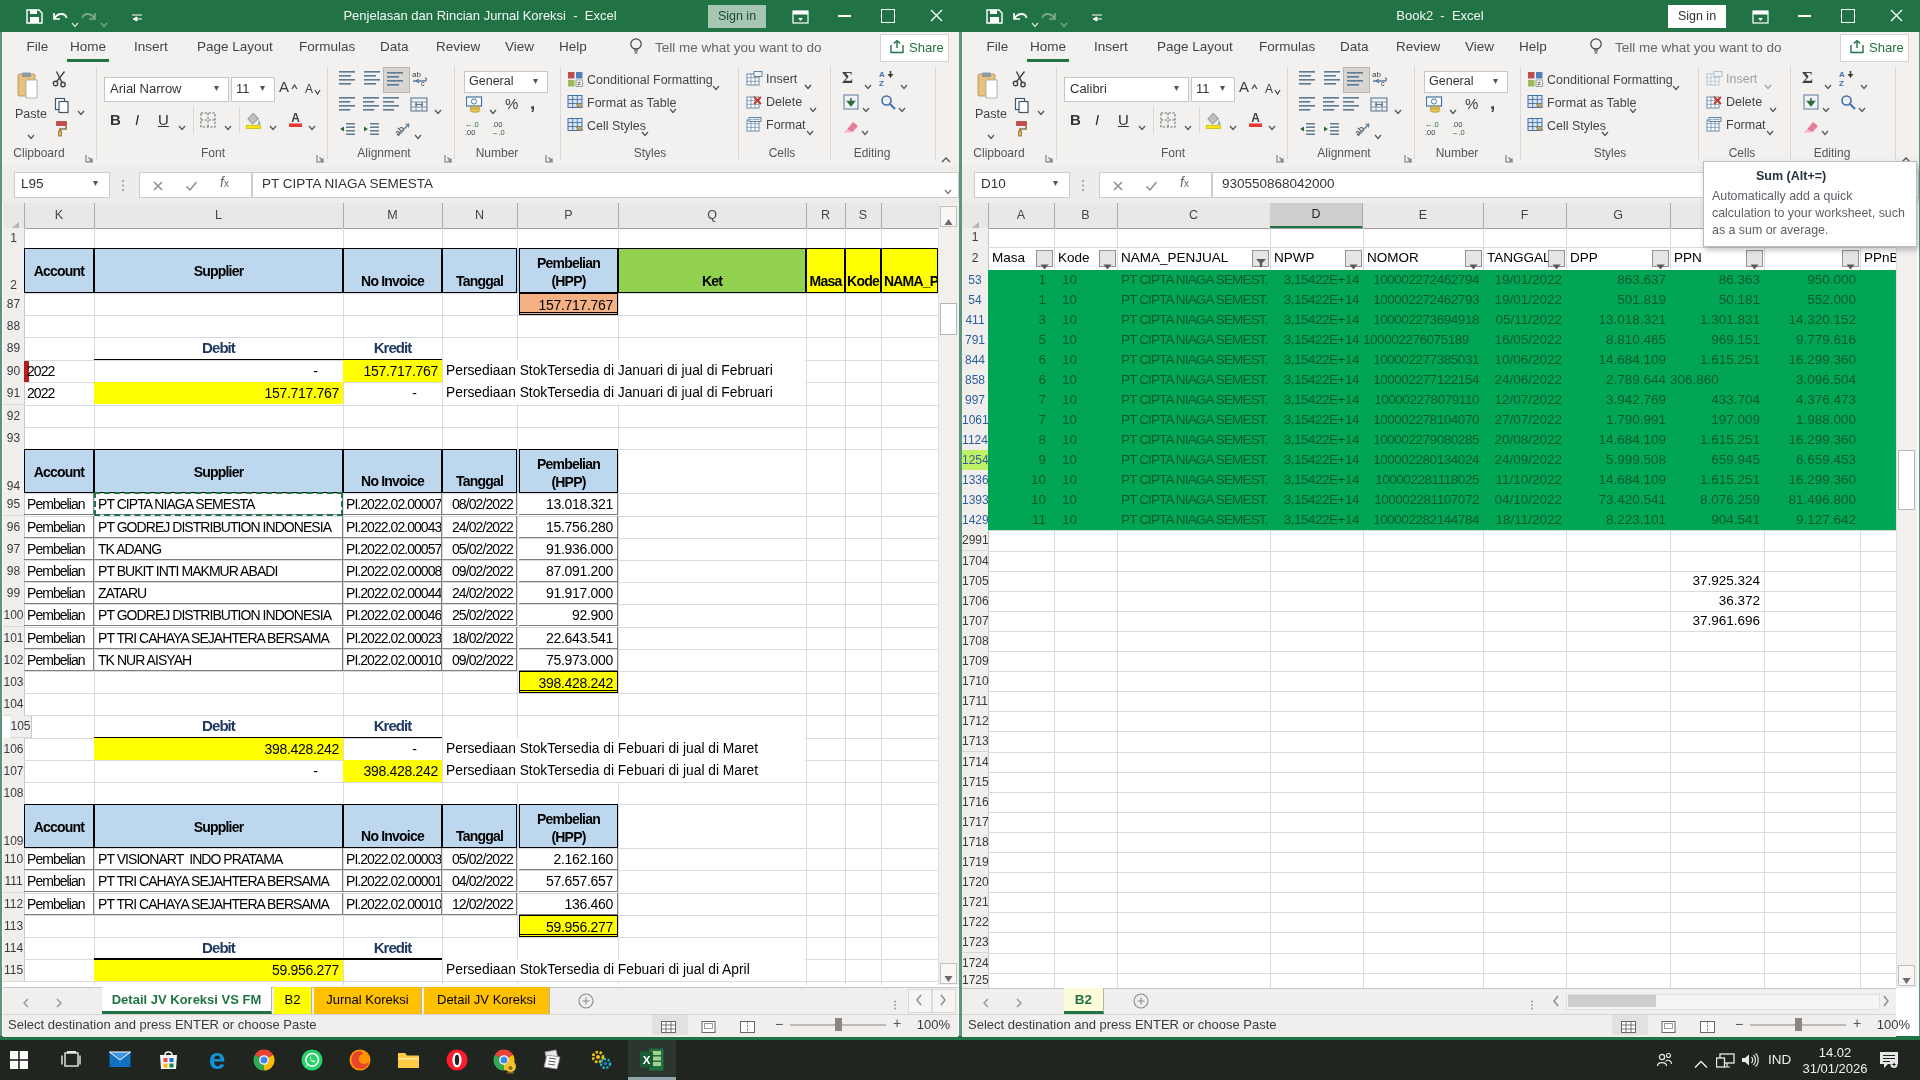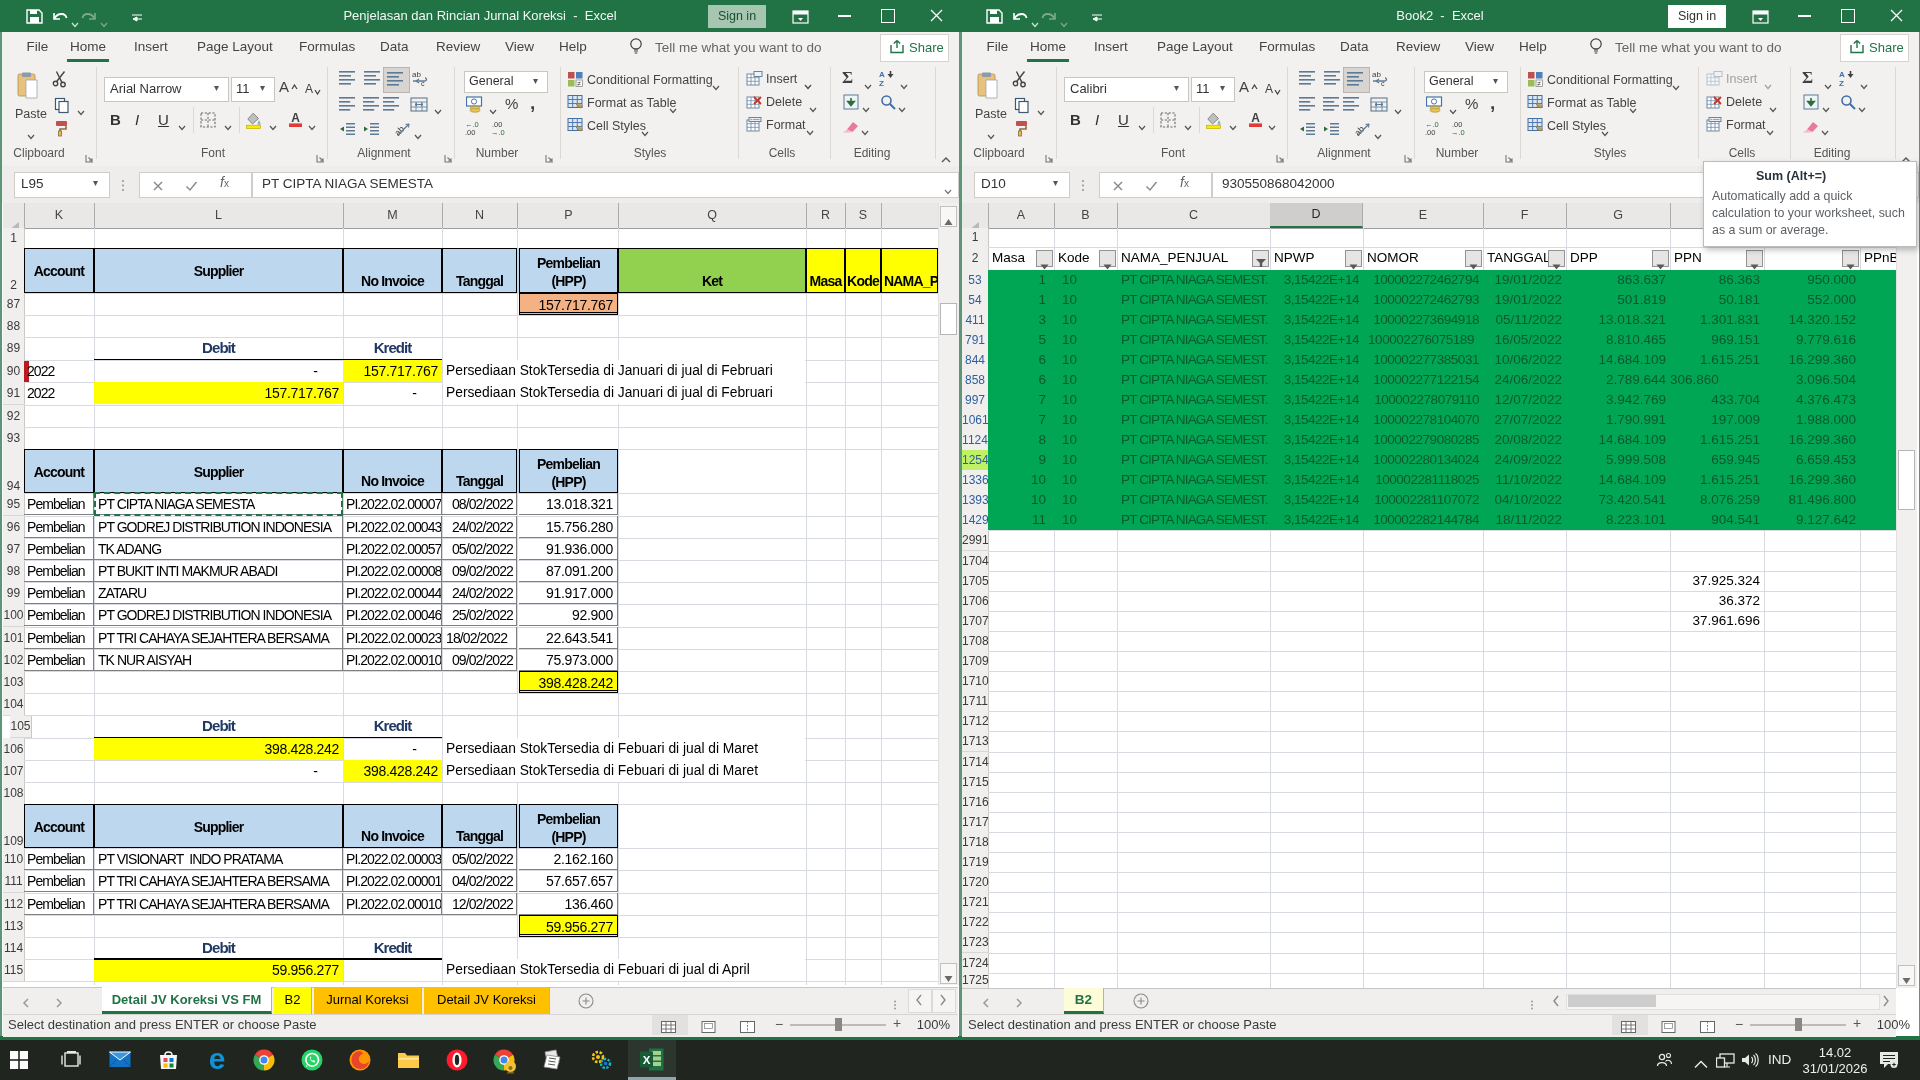--- a/index.html
+++ b/index.html
@@ -520,21 +520,21 @@
 <div style="position:absolute;left:442px;top:582.1px;width:75px;height:22.2px;z-index:1;border-right:1px solid #7f7f7f;border-bottom:1px solid #7f7f7f;font-size:14px;color:#000;letter-spacing:-0.9px;text-align:right;padding:0 3px 0 4px;box-sizing:border-box;line-height:22.2px;white-space:nowrap;overflow:hidden;">24/02/2022</div>
 <div style="position:absolute;left:519px;top:582.1px;width:99px;height:22.2px;z-index:1;border-right:1px solid #7f7f7f;border-bottom:1px solid #7f7f7f;font-size:14px;color:#000;letter-spacing:-0.3px;text-align:right;padding:0 4px 0 4px;box-sizing:border-box;line-height:22.2px;white-space:nowrap;overflow:hidden;">91.917.000</div>
 <div style="position:absolute;left:24px;top:604.3000000000001px;width:70px;height:22.2px;z-index:1;border-right:1px solid #7f7f7f;border-bottom:1px solid #7f7f7f;font-size:14px;color:#000;letter-spacing:-0.95px;text-align:left;padding:0 4px 0 3px;box-sizing:border-box;line-height:22.2px;white-space:nowrap;overflow:hidden;">Pembelian</div>
 <div style="position:absolute;left:94px;top:604.3000000000001px;width:249px;height:22.2px;z-index:1;border-right:1px solid #7f7f7f;border-bottom:1px solid #7f7f7f;font-size:14px;color:#000;letter-spacing:-0.95px;text-align:left;padding:0 4px 0 4px;box-sizing:border-box;line-height:22.2px;white-space:nowrap;overflow:hidden;">PT GODREJ DISTRIBUTION INDONESIA</div>
 <div style="position:absolute;left:343px;top:604.3000000000001px;width:99px;height:22.2px;z-index:1;border-right:1px solid #7f7f7f;border-bottom:1px solid #7f7f7f;font-size:14px;color:#000;letter-spacing:-0.95px;text-align:left;padding:0 0px 0 3px;box-sizing:border-box;line-height:22.2px;white-space:nowrap;overflow:hidden;">PI.2022.02.00046</div>
 <div style="position:absolute;left:442px;top:604.3000000000001px;width:75px;height:22.2px;z-index:1;border-right:1px solid #7f7f7f;border-bottom:1px solid #7f7f7f;font-size:14px;color:#000;letter-spacing:-0.9px;text-align:right;padding:0 3px 0 4px;box-sizing:border-box;line-height:22.2px;white-space:nowrap;overflow:hidden;">25/02/2022</div>
 <div style="position:absolute;left:519px;top:604.3000000000001px;width:99px;height:22.2px;z-index:1;border-right:1px solid #7f7f7f;border-bottom:1px solid #7f7f7f;font-size:14px;color:#000;letter-spacing:-0.3px;text-align:right;padding:0 4px 0 4px;box-sizing:border-box;line-height:22.2px;white-space:nowrap;overflow:hidden;">92.900</div>
 <div style="position:absolute;left:24px;top:626.5000000000001px;width:70px;height:22.2px;z-index:1;border-right:1px solid #7f7f7f;border-bottom:1px solid #7f7f7f;font-size:14px;color:#000;letter-spacing:-0.95px;text-align:left;padding:0 4px 0 3px;box-sizing:border-box;line-height:22.2px;white-space:nowrap;overflow:hidden;">Pembelian</div>
 <div style="position:absolute;left:94px;top:626.5000000000001px;width:249px;height:22.2px;z-index:1;border-right:1px solid #7f7f7f;border-bottom:1px solid #7f7f7f;font-size:14px;color:#000;letter-spacing:-0.95px;text-align:left;padding:0 4px 0 4px;box-sizing:border-box;line-height:22.2px;white-space:nowrap;overflow:hidden;">PT TRI CAHAYA SEJAHTERA BERSAMA</div>
 <div style="position:absolute;left:343px;top:626.5000000000001px;width:99px;height:22.2px;z-index:1;border-right:1px solid #7f7f7f;border-bottom:1px solid #7f7f7f;font-size:14px;color:#000;letter-spacing:-0.95px;text-align:left;padding:0 0px 0 3px;box-sizing:border-box;line-height:22.2px;white-space:nowrap;overflow:hidden;">PI.2022.02.00023</div>
-<div style="position:absolute;left:442px;top:626.5000000000001px;width:75px;height:22.2px;z-index:1;border-right:1px solid #7f7f7f;border-bottom:1px solid #7f7f7f;font-size:14px;color:#000;letter-spacing:-0.9px;padding:0 3px 12px 4px;box-sizing:border-box;line-height:22.2px;white-space:nowrap;overflow:hidden;">18/02/2022</div>
+<div style="position:absolute;left:442px;top:626.5000000000001px;width:75px;height:22.2px;z-index:1;border-right:1px solid #7f7f7f;border-bottom:1px solid #7f7f7f;font-size:14px;color:#000;letter-spacing:-0.9px;text-align:right;padding:0 3px 12px 4px;box-sizing:border-box;line-height:22.2px;white-space:nowrap;overflow:hidden;">18/02/2022</div>
 <div style="position:absolute;left:519px;top:626.5000000000001px;width:99px;height:22.2px;z-index:1;border-right:1px solid #7f7f7f;border-bottom:1px solid #7f7f7f;font-size:14px;color:#000;letter-spacing:-0.3px;text-align:right;padding:0 4px 0 4px;box-sizing:border-box;line-height:22.2px;white-space:nowrap;overflow:hidden;">22.643.541</div>
 <div style="position:absolute;left:24px;top:648.7000000000002px;width:70px;height:22.2px;z-index:1;border-right:1px solid #7f7f7f;border-bottom:1px solid #7f7f7f;font-size:14px;color:#000;letter-spacing:-0.95px;text-align:left;padding:0 4px 0 3px;box-sizing:border-box;line-height:22.2px;white-space:nowrap;overflow:hidden;">Pembelian</div>
 <div style="position:absolute;left:94px;top:648.7000000000002px;width:249px;height:22.2px;z-index:1;border-right:1px solid #7f7f7f;border-bottom:1px solid #7f7f7f;font-size:14px;color:#000;letter-spacing:-0.95px;text-align:left;padding:0 4px 0 4px;box-sizing:border-box;line-height:22.2px;white-space:nowrap;overflow:hidden;">TK NUR AISYAH</div>
 <div style="position:absolute;left:343px;top:648.7000000000002px;width:99px;height:22.2px;z-index:1;border-right:1px solid #7f7f7f;border-bottom:1px solid #7f7f7f;font-size:14px;color:#000;letter-spacing:-0.95px;text-align:left;padding:0 0px 0 3px;box-sizing:border-box;line-height:22.2px;white-space:nowrap;overflow:hidden;">PI.2022.02.00010</div>
 <div style="position:absolute;left:442px;top:648.7000000000002px;width:75px;height:22.2px;z-index:1;border-right:1px solid #7f7f7f;border-bottom:1px solid #7f7f7f;font-size:14px;color:#000;letter-spacing:-0.9px;text-align:right;padding:0 3px 0 4px;box-sizing:border-box;line-height:22.2px;white-space:nowrap;overflow:hidden;">09/02/2022</div>
 <div style="position:absolute;left:519px;top:648.7000000000002px;width:99px;height:22.2px;z-index:1;border-right:1px solid #7f7f7f;border-bottom:1px solid #7f7f7f;font-size:14px;color:#000;letter-spacing:-0.3px;text-align:right;padding:0 4px 0 4px;box-sizing:border-box;line-height:22.2px;white-space:nowrap;overflow:hidden;">75.973.000</div>
 <div style="position:absolute;left:94px;top:492.3px;width:249px;height:24.2px;border:2px dashed #217346;box-sizing:border-box;z-index:5;"></div>
 <div style="position:absolute;left:519px;top:670.9000000000002px;width:99px;height:22.2px;z-index:1;background:#ffff00;border:1px solid #000;border-bottom:3px double #000;font-size:14px;color:#000;letter-spacing:-0.3px;text-align:right;padding:0 4px 0 4px;box-sizing:border-box;line-height:22.2px;white-space:nowrap;overflow:hidden;">398.428.242</div>
 <div style="position:absolute;left:94px;top:715.3000000000003px;width:249px;height:22.2px;z-index:1;font-size:15px;color:#1f3864;letter-spacing:-0.95px;font-weight:bold;text-align:center;padding:0 4px 0 4px;box-sizing:border-box;line-height:22.2px;white-space:nowrap;overflow:hidden;">Debit</div>
 <div style="position:absolute;left:343px;top:715.3000000000003px;width:99px;height:22.2px;z-index:1;font-size:15px;color:#1f3864;letter-spacing:-0.95px;font-weight:bold;text-align:center;padding:0 4px 0 4px;box-sizing:border-box;line-height:22.2px;white-space:nowrap;overflow:hidden;">Kredit</div>
@@ -1175,21 +1175,21 @@
 <div style="position:absolute;left:1270px;top:309.6px;width:89px;height:20.1px;font-size:13.5px;color:#0a5a2d;line-height:20.07px;white-space:nowrap;z-index:2;text-align:right;letter-spacing:-0.5px;">3,15422E+14</div>
 <div style="position:absolute;left:1363px;top:309.6px;width:116px;height:20.1px;font-size:13.5px;color:#0a5a2d;line-height:20.07px;white-space:nowrap;z-index:2;text-align:right;letter-spacing:-0.45px;">100002273694918</div>
 <div style="position:absolute;left:1483px;top:309.6px;width:79px;height:20.1px;font-size:13.5px;color:#0a5a2d;line-height:20.07px;white-space:nowrap;z-index:2;text-align:right;">05/11/2022</div>
 <div style="position:absolute;left:1566px;top:309.6px;width:100px;height:20.1px;font-size:13.5px;color:#0a5a2d;line-height:20.07px;white-space:nowrap;z-index:2;text-align:right;">13.018.321</div>
 <div style="position:absolute;left:1670px;top:309.6px;width:90px;height:20.1px;font-size:13.5px;color:#0a5a2d;line-height:20.07px;white-space:nowrap;z-index:2;text-align:right;">1.301.831</div>
 <div style="position:absolute;left:1764px;top:309.6px;width:92px;height:20.1px;font-size:13.5px;color:#0a5a2d;line-height:20.07px;white-space:nowrap;z-index:2;text-align:right;">14.320.152</div>
 <div style="position:absolute;left:988px;top:329.7px;width:58px;height:20.1px;font-size:13.5px;color:#0a5a2d;line-height:20.07px;white-space:nowrap;z-index:2;text-align:right;">5</div>
 <div style="position:absolute;left:1062px;top:329.7px;width:20px;height:20.1px;font-size:13.5px;color:#0a5a2d;line-height:20.07px;white-space:nowrap;z-index:2;">10</div>
 <div style="position:absolute;left:1121px;top:329.7px;width:149px;height:20.1px;font-size:13.5px;color:#0a5a2d;line-height:20.07px;white-space:nowrap;z-index:2;overflow:hidden;letter-spacing:-0.85px;">PT CIPTA NIAGA SEMEST.</div>
 <div style="position:absolute;left:1270px;top:329.7px;width:89px;height:20.1px;font-size:13.5px;color:#0a5a2d;line-height:20.07px;white-space:nowrap;z-index:2;text-align:right;letter-spacing:-0.5px;">3,15422E+14</div>
-<div style="position:absolute;left:1363px;top:329.7px;width:116px;height:20.1px;font-size:13.5px;color:#0a5a2d;line-height:20.07px;white-space:nowrap;z-index:2;text-align:center;letter-spacing:-0.45px;">100002276075189</div>
+<div style="position:absolute;left:1363px;top:329.7px;width:116px;height:20.1px;font-size:13.5px;color:#0a5a2d;line-height:20.07px;white-space:nowrap;z-index:2;text-align:left;letter-spacing:-0.45px;">100002276075189</div>
 <div style="position:absolute;left:1483px;top:329.7px;width:79px;height:20.1px;font-size:13.5px;color:#0a5a2d;line-height:20.07px;white-space:nowrap;z-index:2;text-align:right;">16/05/2022</div>
 <div style="position:absolute;left:1566px;top:329.7px;width:100px;height:20.1px;font-size:13.5px;color:#0a5a2d;line-height:20.07px;white-space:nowrap;z-index:2;text-align:right;">8.810.465</div>
 <div style="position:absolute;left:1670px;top:329.7px;width:90px;height:20.1px;font-size:13.5px;color:#0a5a2d;line-height:20.07px;white-space:nowrap;z-index:2;text-align:right;">969.151</div>
 <div style="position:absolute;left:1764px;top:329.7px;width:92px;height:20.1px;font-size:13.5px;color:#0a5a2d;line-height:20.07px;white-space:nowrap;z-index:2;text-align:right;">9.779.616</div>
 <div style="position:absolute;left:988px;top:349.8px;width:58px;height:20.1px;font-size:13.5px;color:#0a5a2d;line-height:20.07px;white-space:nowrap;z-index:2;text-align:right;">6</div>
 <div style="position:absolute;left:1062px;top:349.8px;width:20px;height:20.1px;font-size:13.5px;color:#0a5a2d;line-height:20.07px;white-space:nowrap;z-index:2;">10</div>
 <div style="position:absolute;left:1121px;top:349.8px;width:149px;height:20.1px;font-size:13.5px;color:#0a5a2d;line-height:20.07px;white-space:nowrap;z-index:2;overflow:hidden;letter-spacing:-0.85px;">PT CIPTA NIAGA SEMEST.</div>
 <div style="position:absolute;left:1270px;top:349.8px;width:89px;height:20.1px;font-size:13.5px;color:#0a5a2d;line-height:20.07px;white-space:nowrap;z-index:2;text-align:right;letter-spacing:-0.5px;">3,15422E+14</div>
 <div style="position:absolute;left:1363px;top:349.8px;width:116px;height:20.1px;font-size:13.5px;color:#0a5a2d;line-height:20.07px;white-space:nowrap;z-index:2;text-align:right;letter-spacing:-0.45px;">100002277385031</div>
 <div style="position:absolute;left:1483px;top:349.8px;width:79px;height:20.1px;font-size:13.5px;color:#0a5a2d;line-height:20.07px;white-space:nowrap;z-index:2;text-align:right;">10/06/2022</div>

